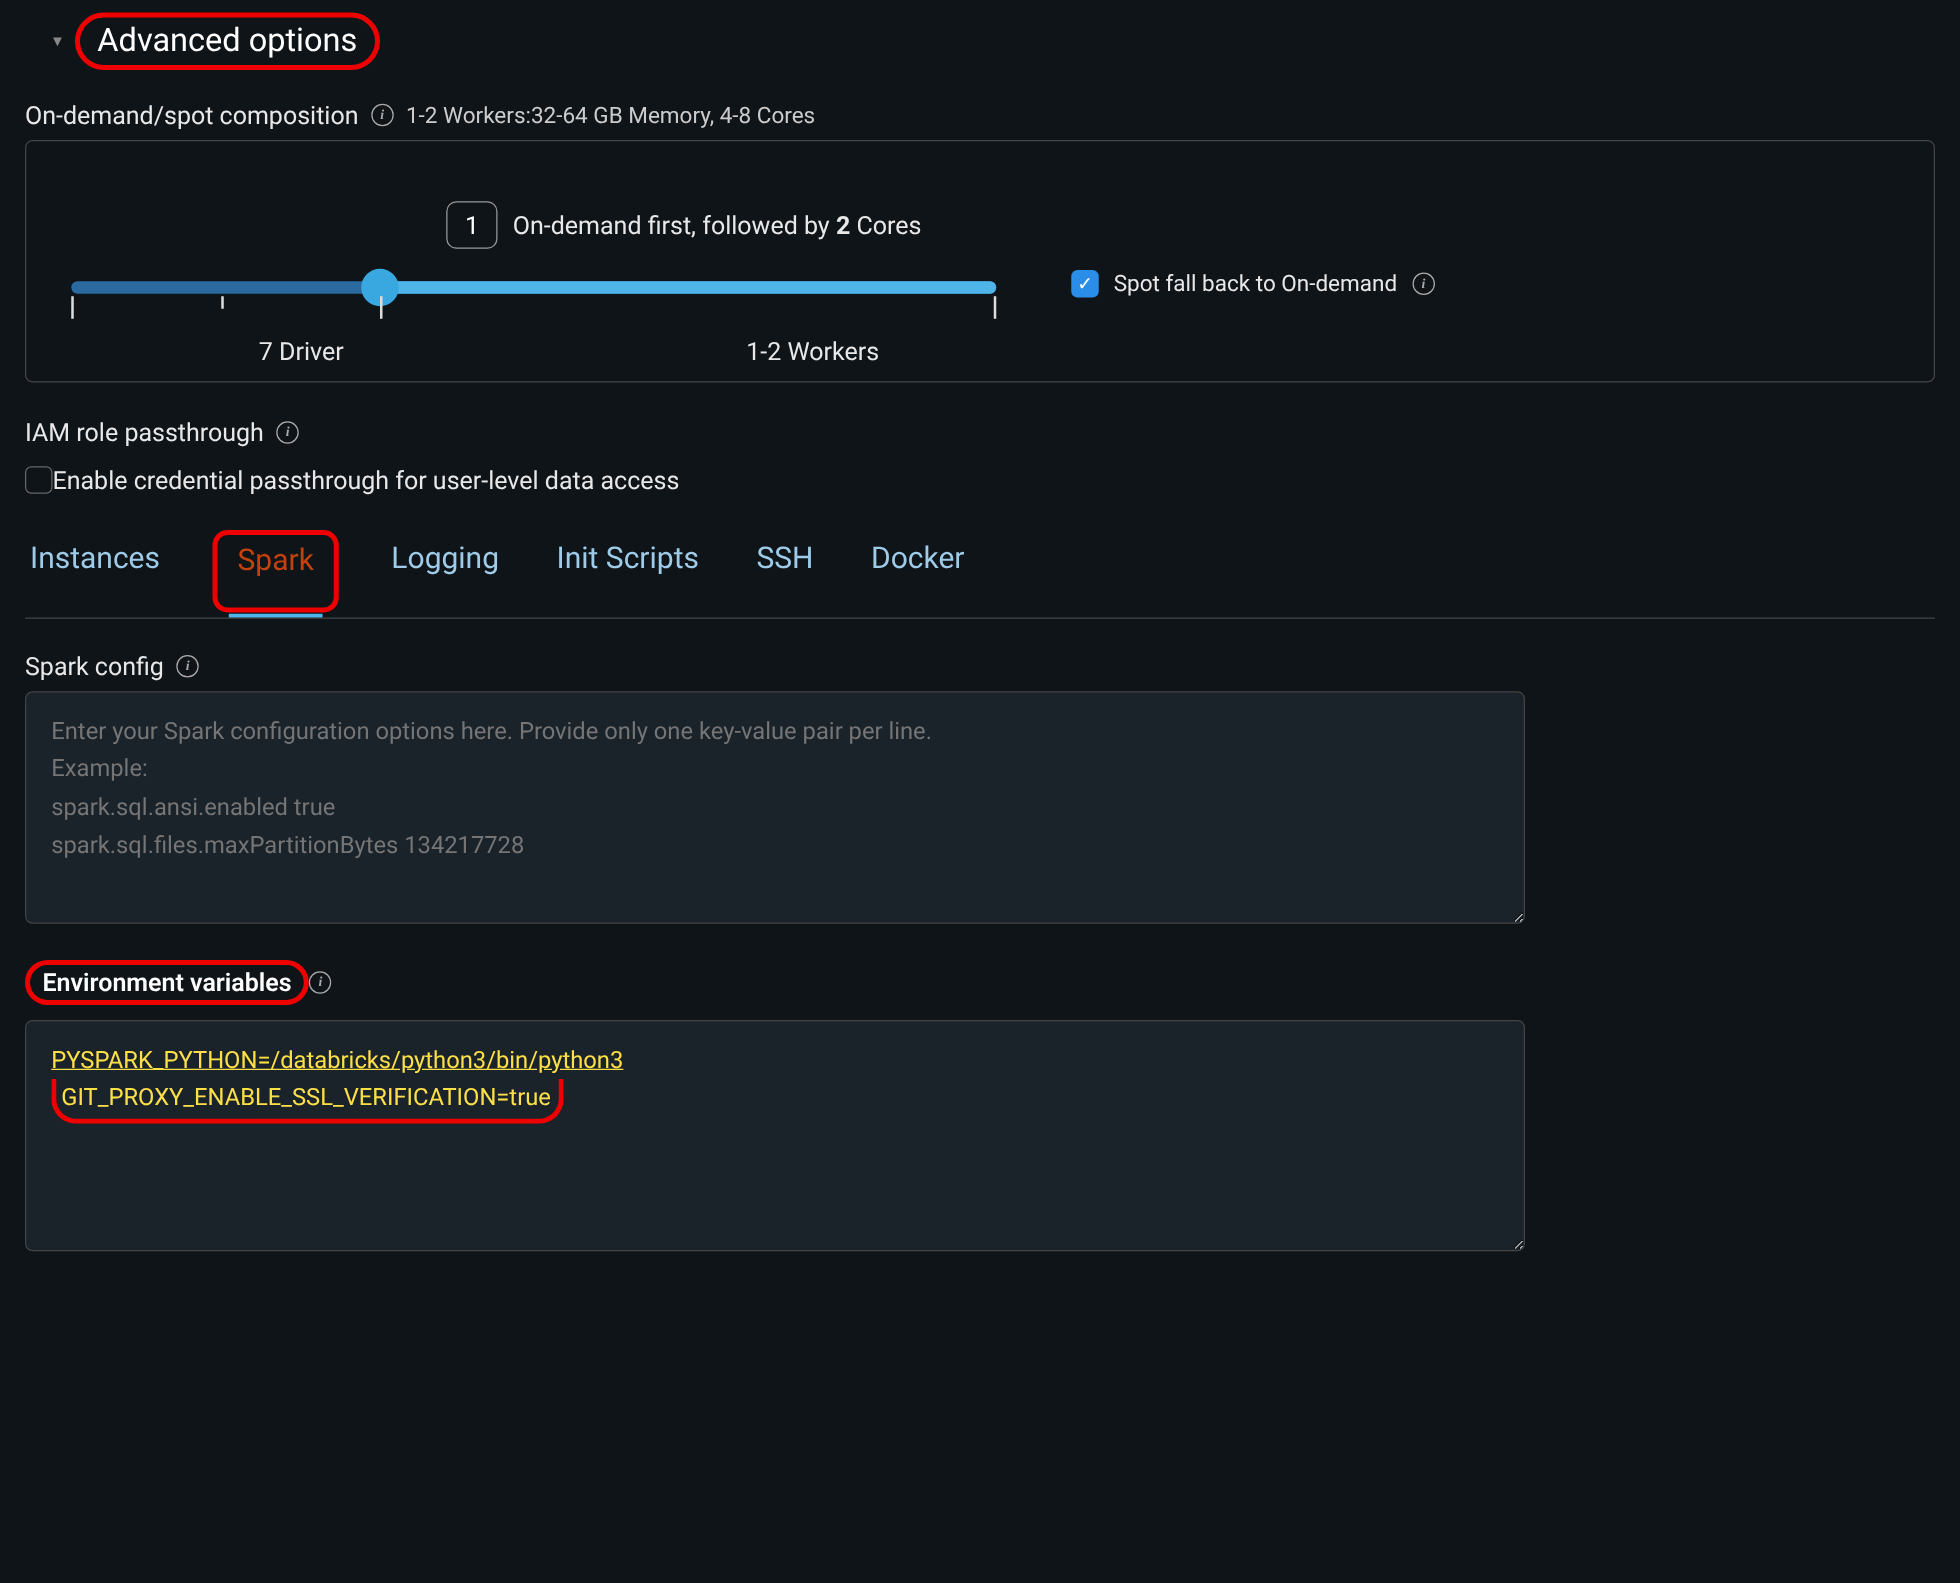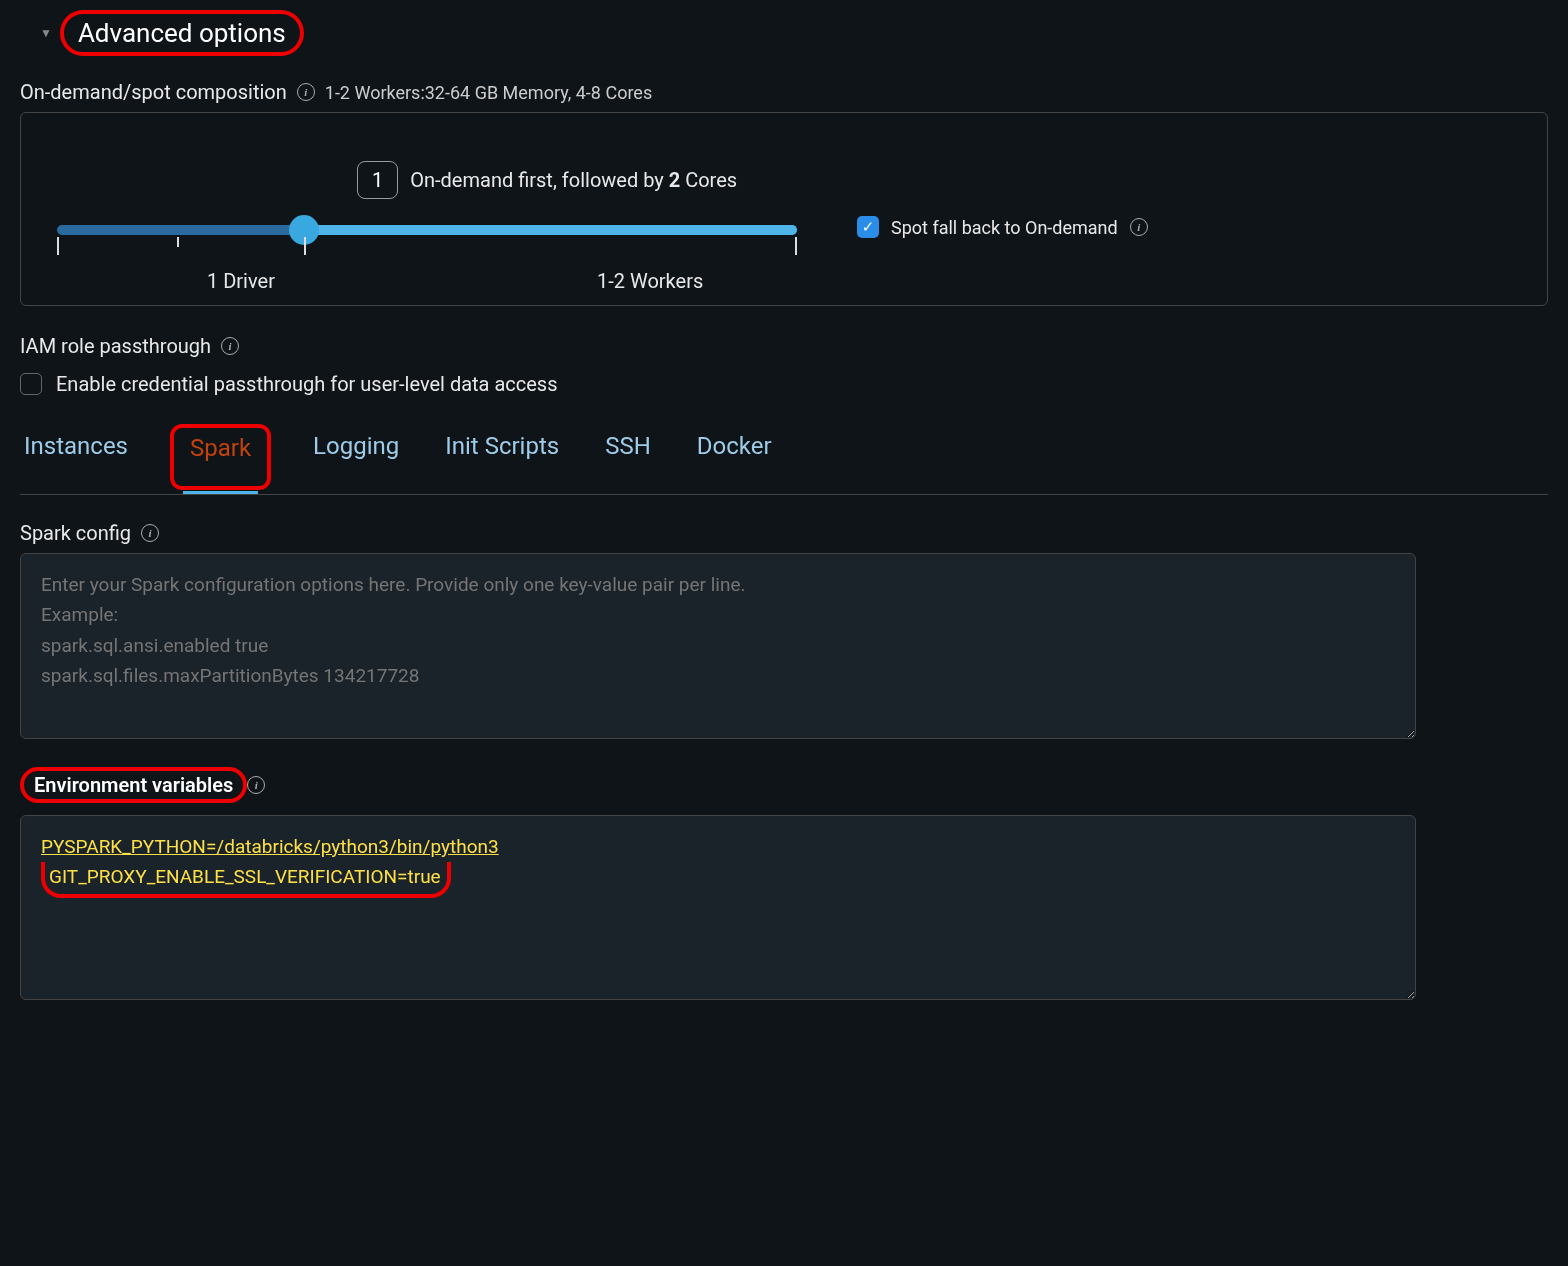--- a/index.html
+++ b/index.html
@@ -151,21 +151,20 @@
       align-items: center;
       justify-content: center;
       font-size: 15px;
     }
     .checkbox.checked { background: #2a8de8; color: #fff; }
     .checkbox.unchecked { border: 1.5px solid #666; background: transparent; }
     .iam-section { margin-bottom: 28px; }
     .iam-checkbox-row {
       display: flex;
       align-items: center;
-      gap: 14px;
       margin-top: 14px;
       font-size: 20px;
     }
     .tabs {
       display: flex;
       gap: 38px;
       border-bottom: 1px solid #444;
       margin-bottom: 26px;
     }
     .tab {
@@ -185,21 +184,21 @@
     .tab.active::after {
       content: '';
       position: absolute;
       bottom: -8px;
       left: 10%;
       right: 10%;
       height: 3px;
       background: #4fb4e8;
     }
     .textarea-box {
-      width: 1396px;
+      width: 1200px;
       background: #1a222a;
       border: 1px solid #444;
       border-radius: 6px;
       padding: 16px 20px;
       font-size: 19px;
       color: #9aa5ad;
       line-height: 1.6;
       resize: both;
       overflow: auto;
       font-family: inherit;
@@ -262,21 +261,21 @@
         <div class="slider-fill"></div>
         <div class="slider-handle"></div>
       </div>
       <div class="slider-ticks">
         <div class="tick" style="left:0"></div>
         <div class="tick tick-short" style="left:120px"></div>
         <div class="tick" style="left:247px"></div>
         <div class="tick" style="left:738px"></div>
       </div>
       <div class="slider-labels">
-        <span class="driver-label">1 Driver</span>
+        <span class="driver-label">7 Driver</span>
         <span class="workers-label">1-2 Workers</span>
       </div>
     </div>
     <div class="spot-fallback">
       <span class="checkbox checked">✓</span>
       <span>Spot fall back to On-demand</span>
       <span class="info-icon">i</span>
     </div>
   </div>
 </div>

